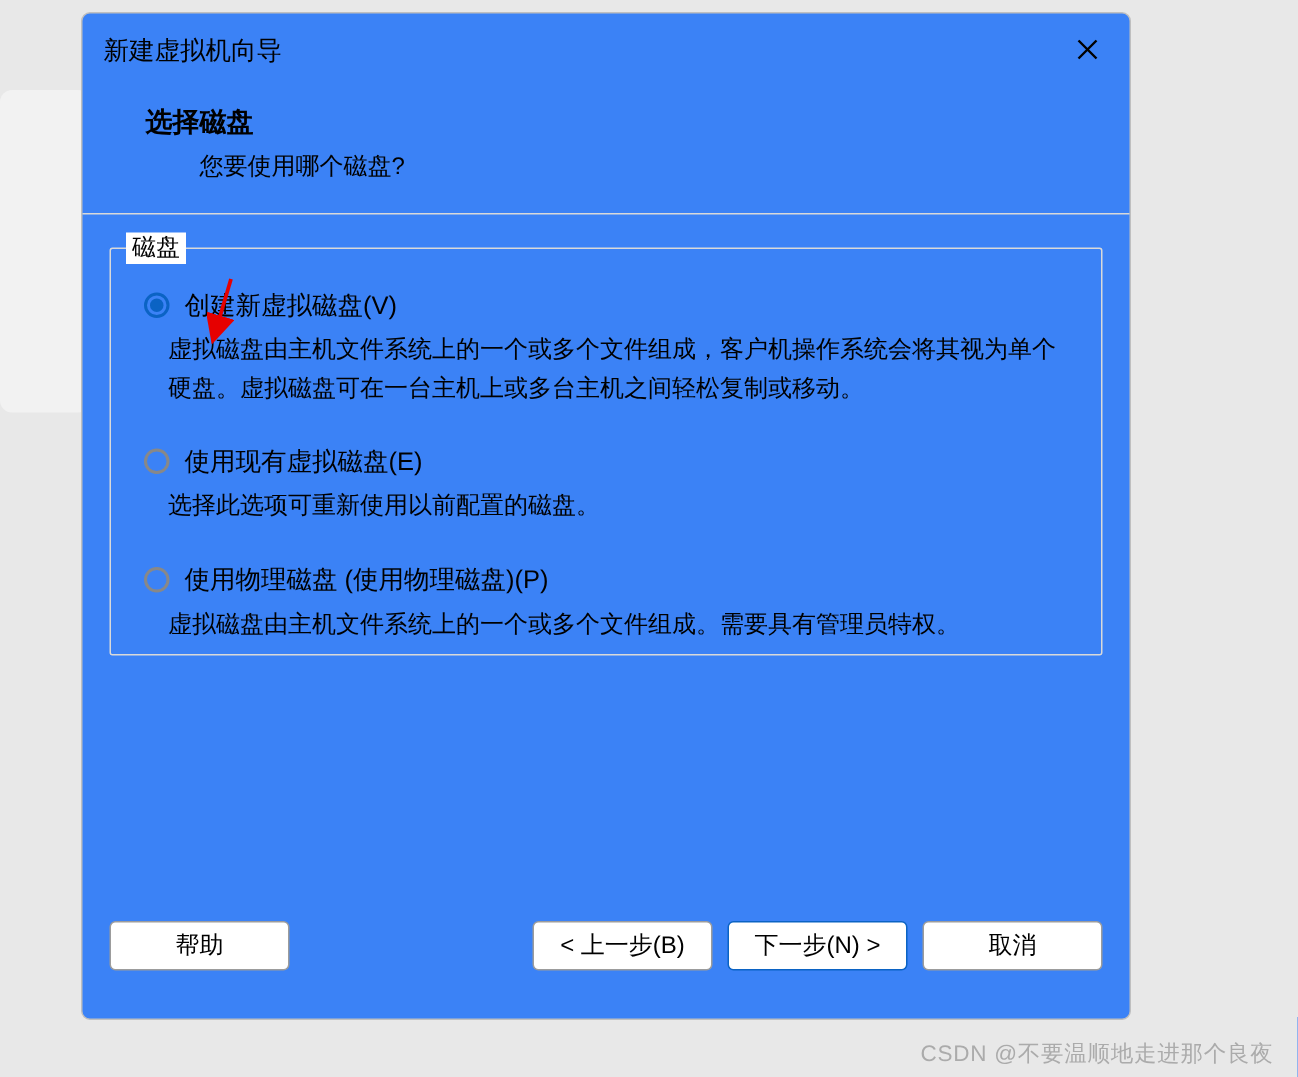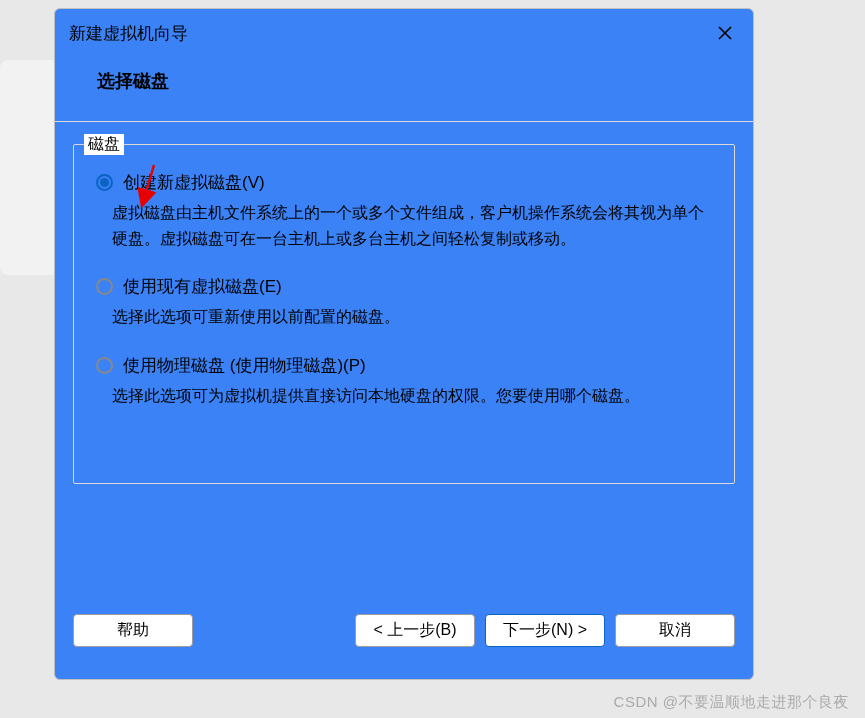--- a/index.html
+++ b/index.html
@@ -80,21 +80,21 @@
     .content-area {
       flex: 1;
       padding: 22px 18px 10px 18px;
       position: relative;
     }
     .fieldset {
       border: 1px solid #d9d9d9;
       border-radius: 2px;
       padding: 26px 22px 30px 22px;
       position: relative;
-      height: 340px;
+      height: 272px;
     }
     .fieldset-legend {
       position: absolute;
       top: -11px;
       left: 10px;
       background: #fff;
       padding: 0 4px;
       font-size: 16px;
       color: #000;
     }
@@ -196,20 +196,21 @@
     <span class="title-text">新建虚拟机向导</span>
     <div class="close-btn">
       <svg viewBox="0 0 16 16" fill="none">
         <path d="M2 2 L14 14 M14 2 L2 14"></path>
       </svg>
     </div>
   </div>
 
   <div class="header-section">
     <div class="header-title">选择磁盘</div>
+    <div class="header-sub">您要使用哪个磁盘?</div>
   </div>
 
   <div class="content-area">
     <div class="fieldset">
       <span class="fieldset-legend">磁盘</span>
 
       <div class="radio-group">
 
         <div class="radio-option" style="position:relative;">
           <div class="arrow-annotation">
@@ -235,21 +236,21 @@
             <span class="radio-label">使用现有虚拟磁盘(E)</span>
           </div>
           <div class="radio-desc">选择此选项可重新使用以前配置的磁盘。</div>
         </div>
 
         <div class="radio-option">
           <div class="radio-line">
             <span class="radio-input"></span>
             <span class="radio-label">使用物理磁盘 (使用物理磁盘)(P)</span>
           </div>
-          <div class="radio-desc">选择此选项可为虚拟机提供直接访问本地硬盘的权限。您要使用哪个磁盘。</div>
+          <div class="radio-desc">虚拟磁盘由主机文件系统上的一个或多个文件组成。需要具有管理员特权。</div>
         </div>
 
       </div>
     </div>
   </div>
 
   <div class="button-bar">
     <button class="btn">帮助</button>
     <div class="spacer"></div>
     <button class="btn">&lt; 上一步(B)</button>

